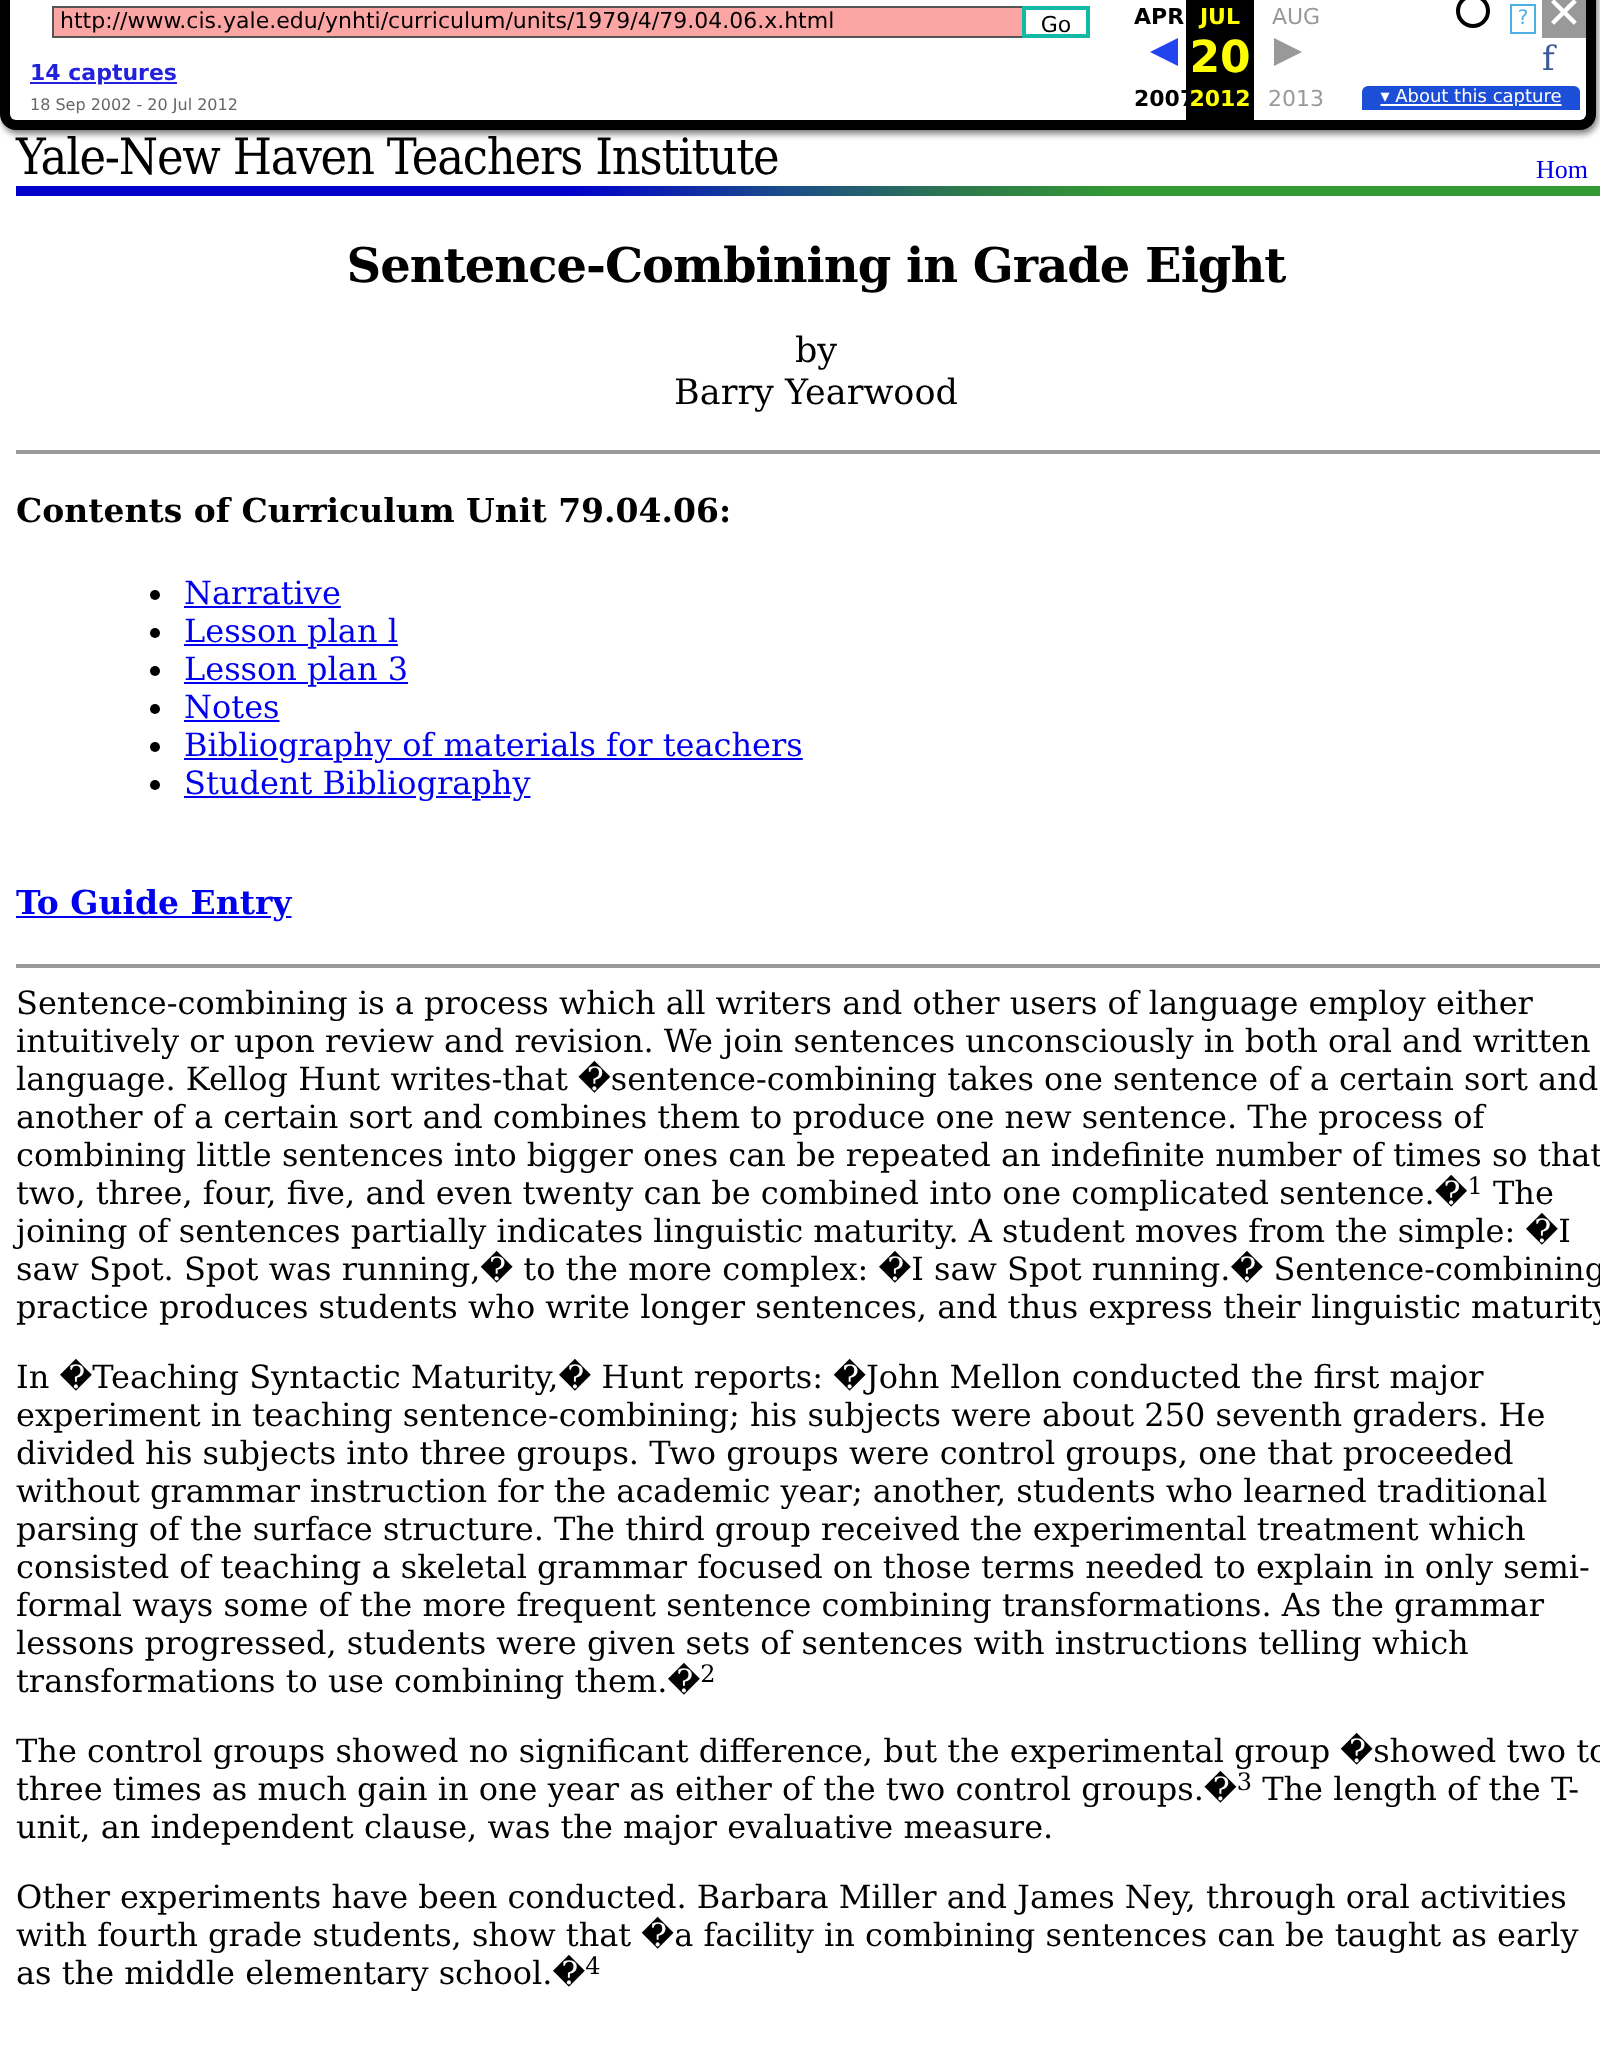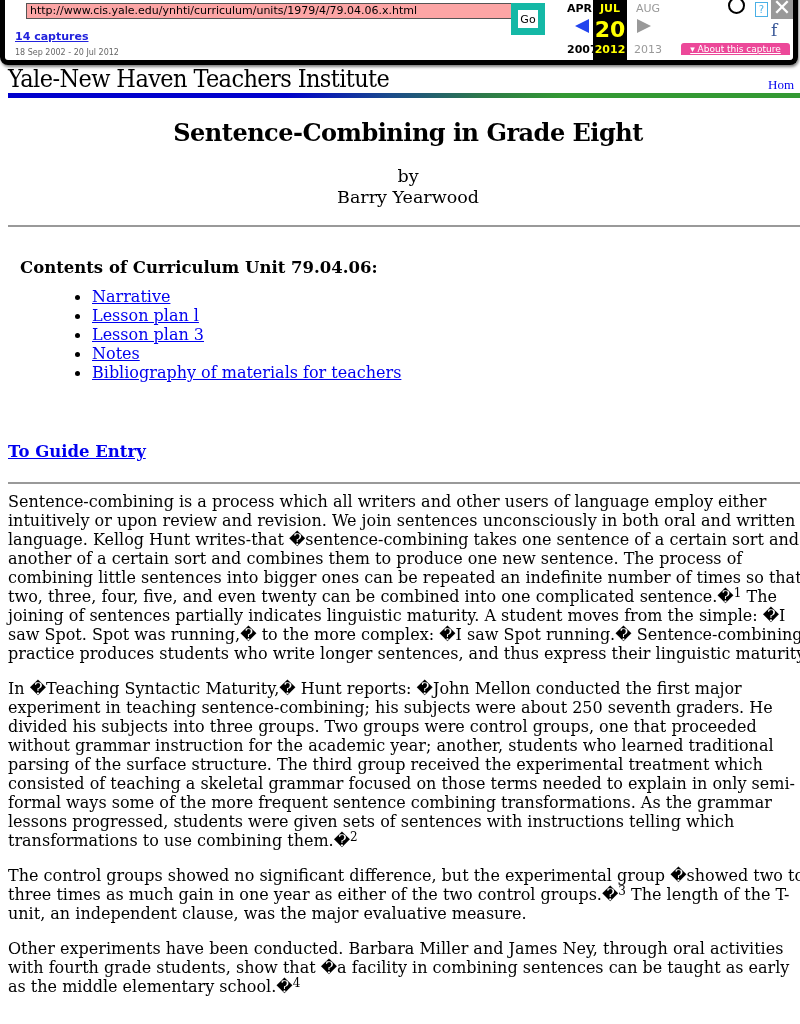--- a/index.html
+++ b/index.html
@@ -18,22 +18,22 @@
     box-shadow: 1px 2px 3px rgba(0,0,0,0.5);
     font-family: "DejaVu Sans", sans-serif;
   }
   #wm-url {
     position: absolute; left: 21px; top: 9px; width: 482px; height: 14px;
     border: 1px solid #555; font-size: 11px; line-height: 14px; padding: 0 3px;
     font-family: "DejaVu Sans", sans-serif; color: #000; background:#fca5a5;
     box-sizing: content-box; outline: none;
   }
   #wm-go {
-    position: absolute; left: 506px; top: 9px; width: 34px; height: 32px;
-    border: 7px solid #14b8a6; background: #fff; font-size: 11px; line-height: 15px;
+    position: absolute; left: 506px; top: 9px; width: 34px; height: 16px;
+    border: 2px solid #14b8a6; background: #fff; font-size: 11px; line-height: 15px;
     text-align: center; padding: 0; font-family: "DejaVu Sans", sans-serif; color:#000;
   }
   #wm-captures {
     position: absolute; left: 10px; top: 36px; font-size: 11px; font-weight: bold;
     color: #2222dd; text-decoration: underline;
   }
   #wm-range {
     position: absolute; left: 10px; top: 54px; font-size: 8px; color: #666;
   }
   .wm-col { position: absolute; top: 6px; width: 34px; text-align: center; }
@@ -51,21 +51,21 @@
     border-top: 7px solid transparent; border-bottom: 7px solid transparent;
     border-right: 14px solid #2244ee;
   }
   .arrow-right {
     position: absolute; left: 632px; top: 25px; width: 0; height: 0;
     border-top: 7px solid transparent; border-bottom: 7px solid transparent;
     border-left: 14px solid #999;
   }
   #wm-about {
     position: absolute; left: 676px; top: 49px; width: 109px; height: 12px;
-    background: #ec4899; color: #fff; font-size: 9px; line-height: 12px;
+    background: #1d4ed8; color: #fff; font-size: 9px; line-height: 12px;
     border-radius: 3px 3px 0 0; text-align: center; text-decoration: underline;
   }
   #wm-circle {
     position: absolute; left: 723px; top: 3px; width: 13px; height: 13px;
     border: 2px solid #000; border-radius: 50%;
   }
   #wm-help {
     position: absolute; left: 750px; top: 8px; width: 11px; height: 13px;
     border: 1px solid #4ab0e6; color: #4ab0e6; font-size: 10px; line-height: 13px;
     text-align: center;
@@ -102,21 +102,21 @@
   }
   #byline {
     position: absolute; left: 0; top: 166px; width: 816px; text-align: center;
     font-size: 17.5px; line-height: 21px; font-family: "DejaVu Serif", serif;
   }
   hr.rule {
     position: absolute; left: 8px; width: 800px; margin: 0; border: none;
     border-top: 2px solid #999;
   }
   #contents-heading {
-    position: absolute; left: 8px; top: 246px; font-size: 16.5px; font-weight: bold; margin: 12px;
+    position: absolute; left: 8px; top: 246px; font-size: 16.5px; font-weight: bold; margin: 0;
   }
   #toc {
     position: absolute; left: 48px; top: 287px; margin: 0; padding: 0;
     font-size: 16px; line-height: 19px; list-style: none;
   }
   #toc li { position: relative; margin-left: 44px; }
   #toc li::before {
     content: ""; position: absolute; left: -17px; top: 8px; width: 5px; height: 5px;
     border-radius: 50%; background: #000;
   }
@@ -175,20 +175,21 @@
 </div>
 <hr class="rule" style="top:225px">
 
 <h3 id="contents-heading">Contents of Curriculum Unit 79.04.06:</h3>
 <ul id="toc">
   <li><a href="#">Narrative</a></li>
   <li><a href="#">Lesson plan l</a></li>
   <li><a href="#">Lesson plan 3</a></li>
   <li><a href="#">Notes</a></li>
   <li><a href="#">Bibliography of materials for teachers</a></li>
+  <li><a href="#">Student Bibliography</a></li>
 </ul>
 <a href="#" id="guide-link">To Guide Entry</a>
 <hr class="rule" style="top:482px">
 
 <div id="body-text">
   <p>
     <span>Sentence-combining is a process which all writers and other users of language employ either</span><br>
     <span>intuitively or upon review and revision. We join sentences unconsciously in both oral and written</span><br>
     <span>language. Kellog Hunt writes-that �sentence-combining takes one sentence of a certain sort and</span><br>
     <span>another of a certain sort and combines them to produce one new sentence. The process of</span><br>

